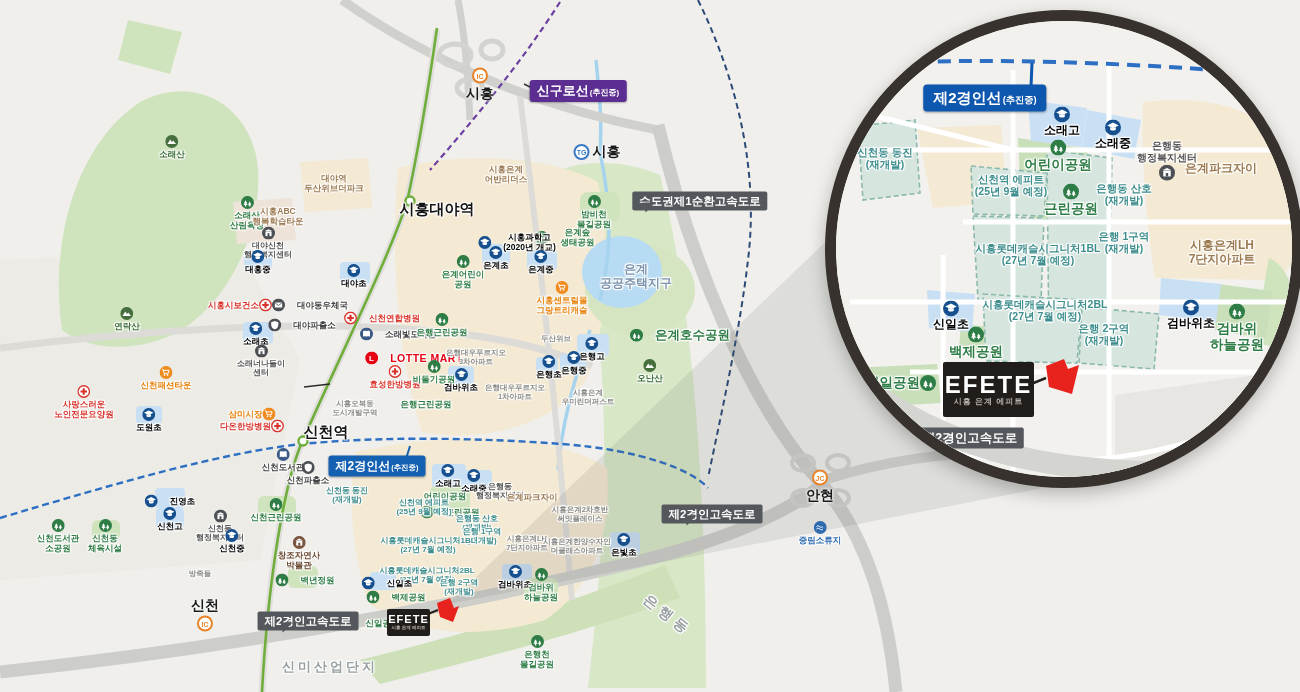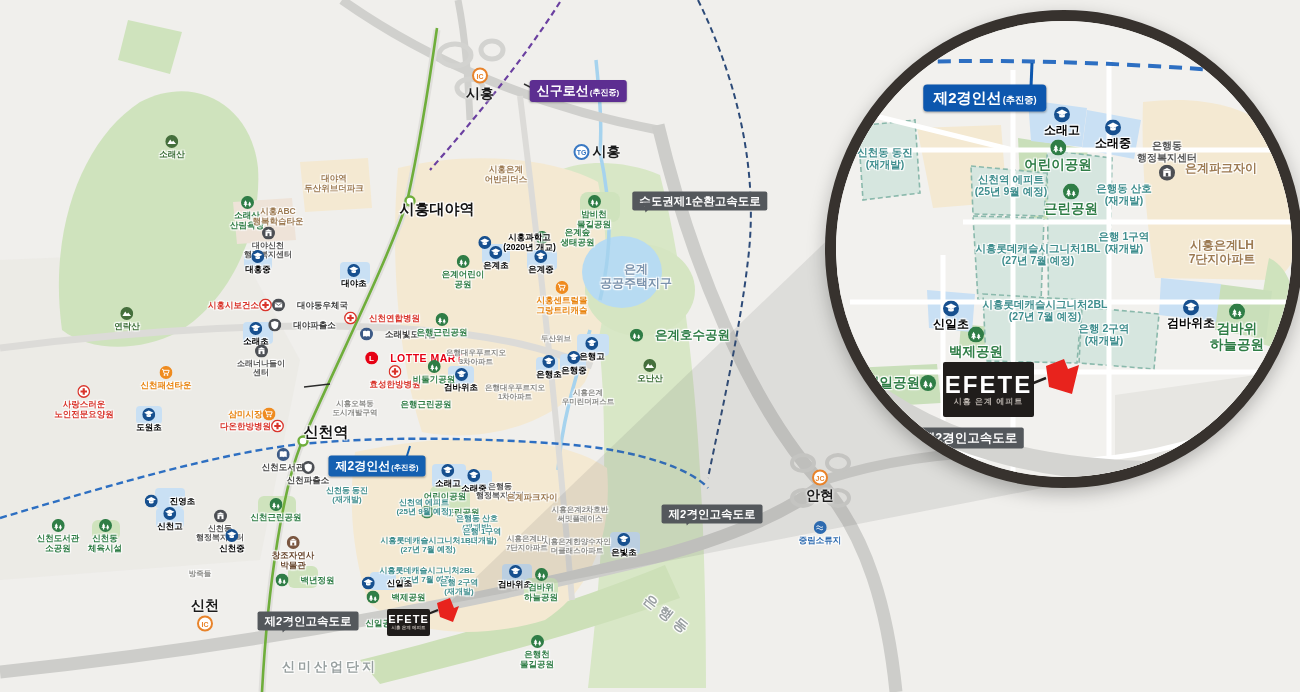--- a/index.html
+++ b/index.html
@@ -334,21 +334,21 @@
             <path d="M3.6 9.6V8.2L2.2 8.4 3.5 6.3 2.7 6.5 4.2 4 5.7 6.5 4.9 6.3 6.2 8.4 4.8 8.2v1.4Z" fill="#fff"></path>
             <path d="M7.5 9.6V8.5L6.4 8.65 7.4 7 6.8 7.15 8 5.2 9.2 7.15 8.6 7 9.6 8.65 8.5 8.5v1.1Z" fill="#fff"></path>
           </svg></span><span class="txt">신천동
 체육시설</span></div>
       <div class="lbl k-park ip-top" style="left: 58px; top: 536px;"><span class="ic"><svg viewBox="0 0 12 12">
             <circle cx="6" cy="6" r="6" fill="#2f7d46"></circle>
             <path d="M3.6 9.6V8.2L2.2 8.4 3.5 6.3 2.7 6.5 4.2 4 5.7 6.5 4.9 6.3 6.2 8.4 4.8 8.2v1.4Z" fill="#fff"></path>
             <path d="M7.5 9.6V8.5L6.4 8.65 7.4 7 6.8 7.15 8 5.2 9.2 7.15 8.6 7 9.6 8.65 8.5 8.5v1.1Z" fill="#fff"></path>
           </svg></span><span class="txt">신천도서관
 소공원</span></div>
-      <div class="lbl k-museum ip-top" style="left: 293px; top: 553px; align-items: center;"><span class="ic"><svg viewBox="0 0 12 12">
+      <div class="lbl k-museum ip-top" style="left: 299px; top: 553px; align-items: center;"><span class="ic"><svg viewBox="0 0 12 12">
             <circle cx="6" cy="6" r="6" fill="#7a5640"></circle>
             <path d="M2.6 4.2 6 2.4 9.4 4.2Z" fill="#fff"></path>
             <rect x="3.2" y="4.4" width="5.6" height="4.4" fill="#fff"></rect>
             <rect x="5.1" y="6.2" width="1.8" height="2.6" fill="#7a5640"></rect>
           </svg></span><span class="txt">창조자연사
 박물관</span></div>
       <div class="lbl k-park ip-left" style="left: 305px; top: 580px;"><span class="ic"><svg viewBox="0 0 12 12">
             <circle cx="6" cy="6" r="6" fill="#2f7d46"></circle>
             <path d="M3.6 9.6V8.2L2.2 8.4 3.5 6.3 2.7 6.5 4.2 4 5.7 6.5 4.9 6.3 6.2 8.4 4.8 8.2v1.4Z" fill="#fff"></path>
             <path d="M7.5 9.6V8.5L6.4 8.65 7.4 7 6.8 7.15 8 5.2 9.2 7.15 8.6 7 9.6 8.65 8.5 8.5v1.1Z" fill="#fff"></path>

